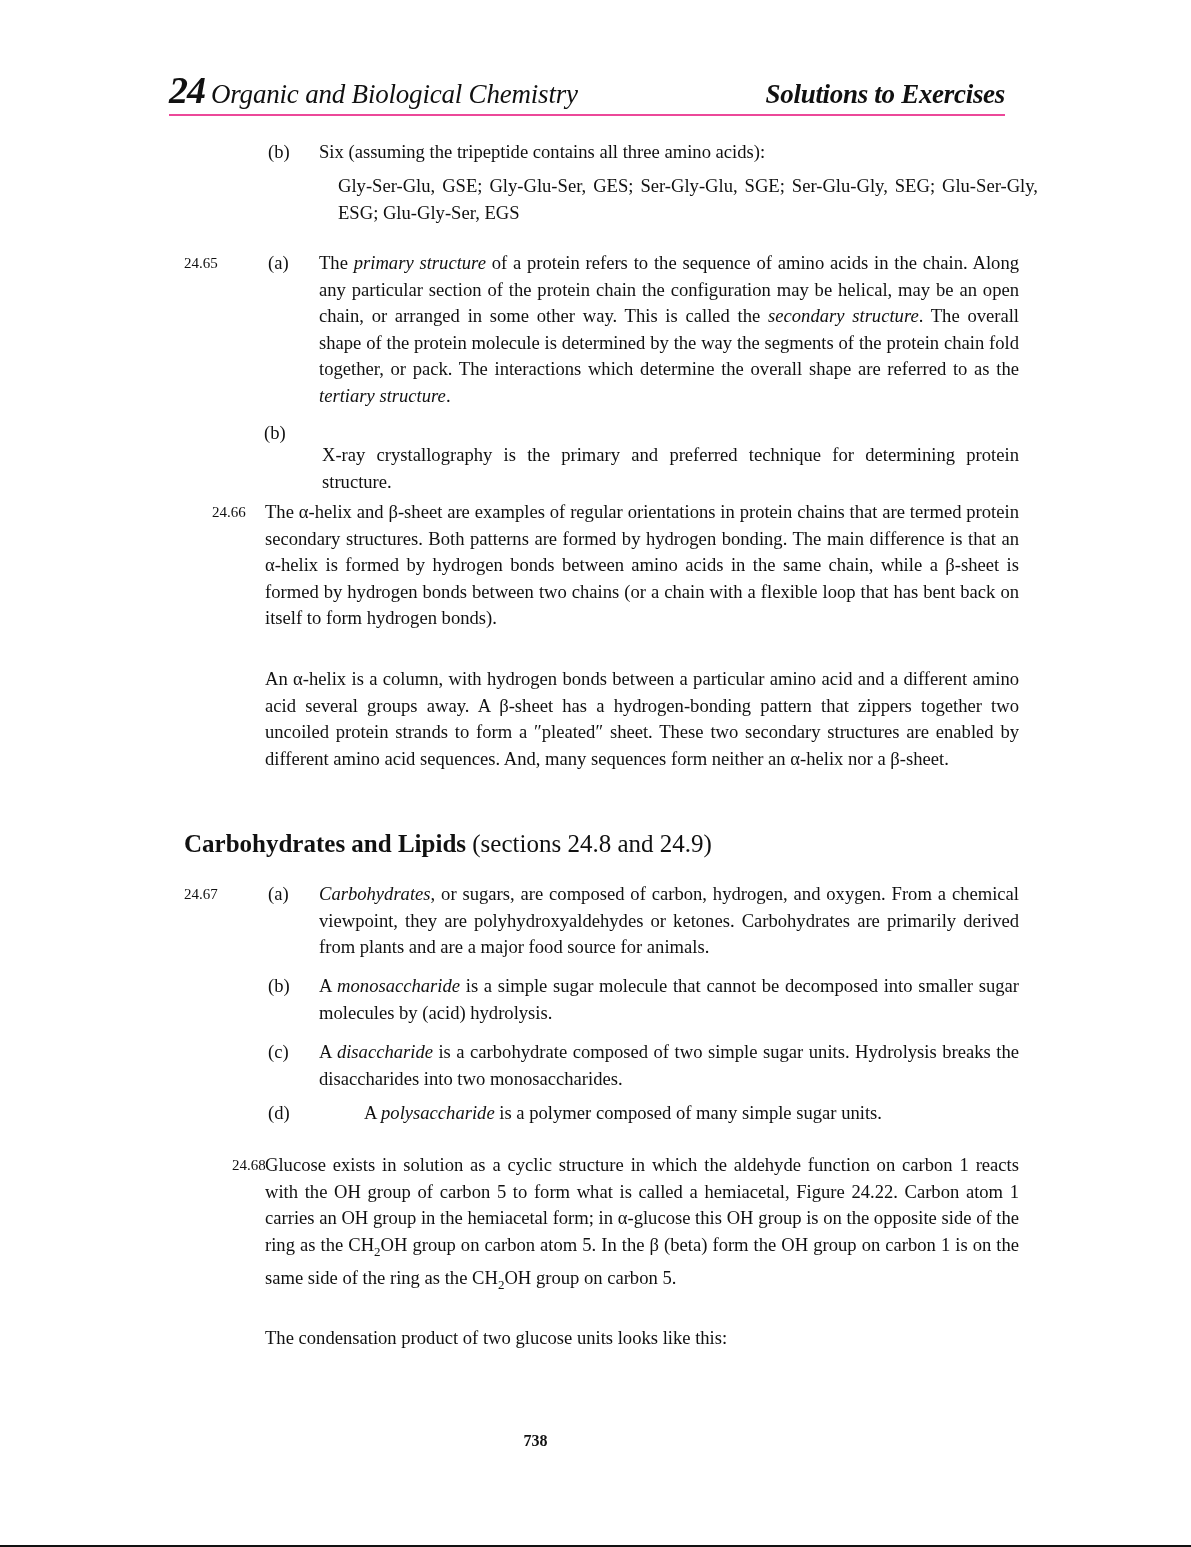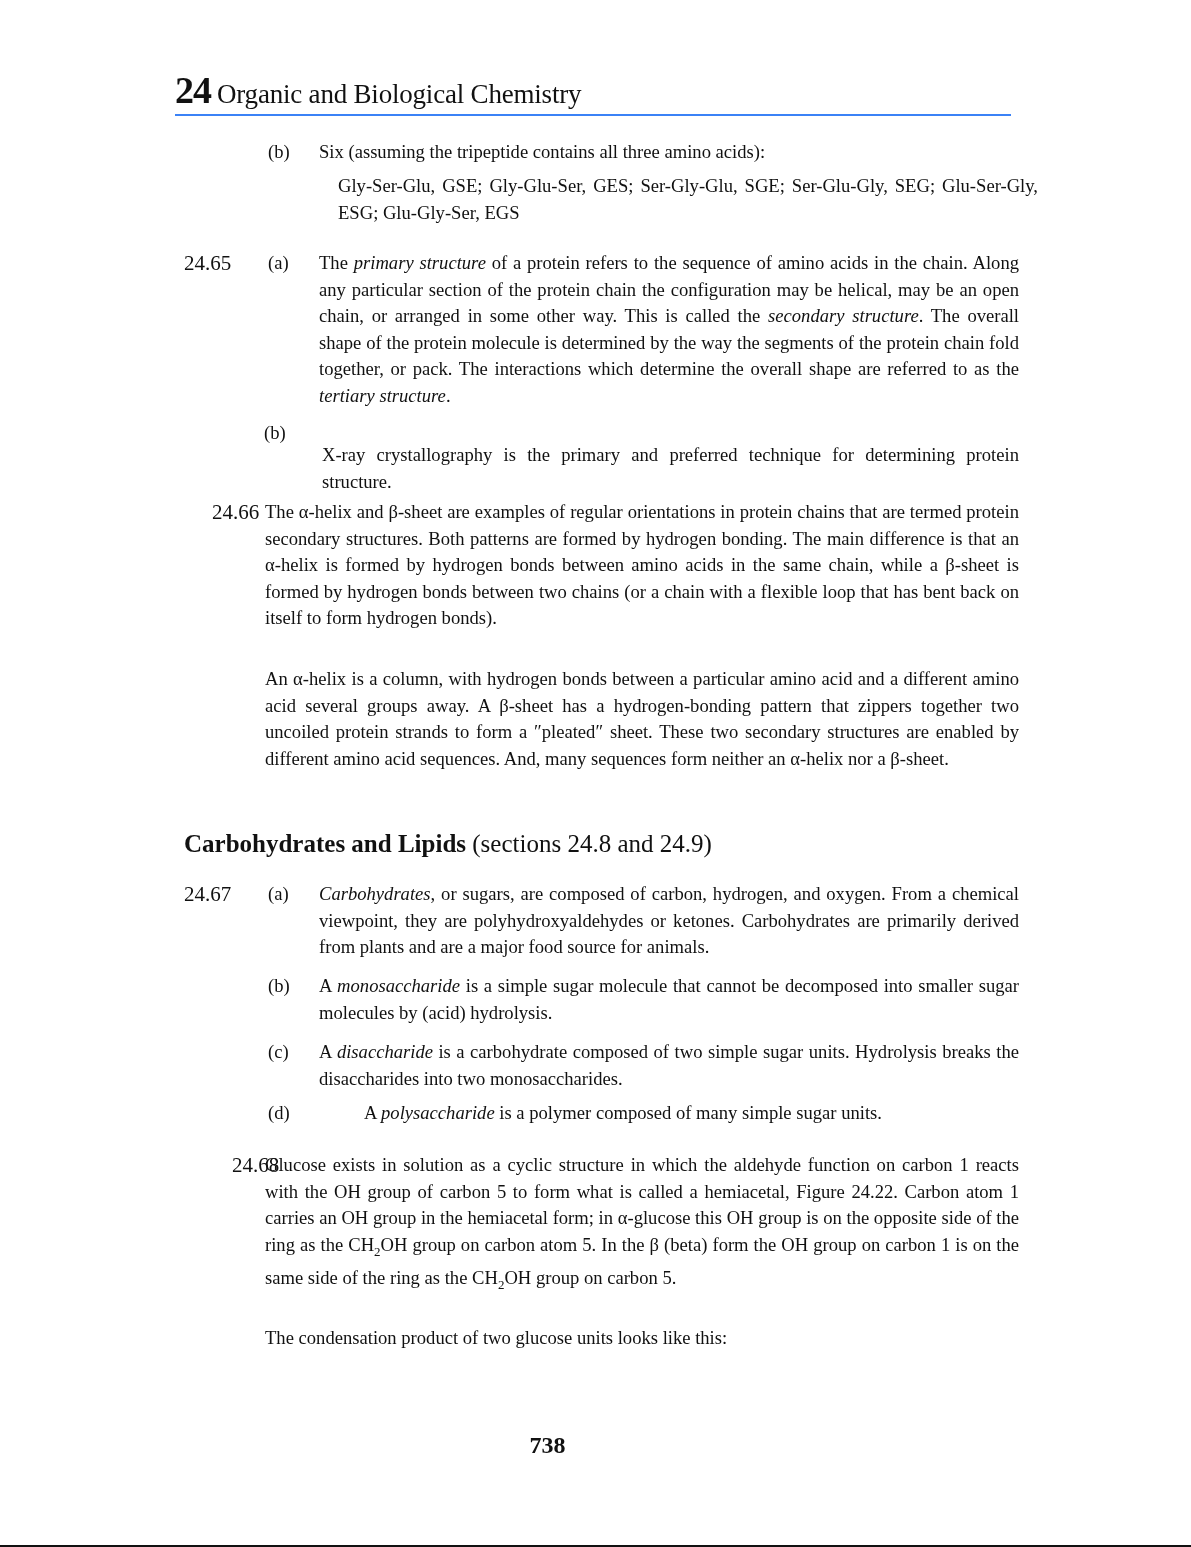--- a/index.html
+++ b/index.html
@@ -2,51 +2,52 @@
 <html><head>
 <meta charset="utf-8">
 <style>
   html, body { margin: 0; padding: 0; background: #fff; }
   body {
     width: 1191px; height: 1547px; position: relative; overflow: hidden;
     font-family: "Liberation Serif", "DejaVu Serif", serif;
     color: #111;
   }
   .page-header {
-    position: absolute; left: 175px; top: 72px; width: 836px;
-    border-bottom: 2px solid #3b82f6; height: 42px;
+    position: absolute; left: 169px; top: 72px; width: 836px;
+    border-bottom: 2px solid #ec4899; height: 42px; font-style: italic;
   }
   .header-left { position: absolute; left: 0; bottom: 2px; font-size: 27px; letter-spacing: -0.2px; }
   .header-left .chap-num { font-weight: bold; font-size: 38px; margin-right: 6px; letter-spacing: -1px; }
   .header-right { position: absolute; right: 0; bottom: 4px; font-size: 27px; font-weight: bold; letter-spacing: -0.3px; }
 
   .block { position: absolute; font-size: 18.6px; line-height: 26.5px; }
   .p { text-align: justify; text-align-last: left; }
-  .num { position: absolute; font-size: 21px; line-height: 26.5px; }
+  .num { position: absolute; font-size: 15px; line-height: 26.5px; }
   .lbl { position: absolute; font-size: 18.6px; line-height: 26.5px; }
   i { font-style: italic; }
 
   .section-heading {
     position: absolute; left: 184px; top: 828px; font-size: 25px; line-height: 32px;
   }
   .section-heading b { font-weight: bold; }
 
   .page-number {
-    position: absolute; left: 12px; width: 1071px; top: 1432px; text-align: center;
-    font-weight: bold; font-size: 24px;
+    position: absolute; left: 0; width: 1071px; top: 1432px; text-align: center;
+    font-weight: bold; font-size: 16px;
   }
   .bottom-rule { position: absolute; left: 0; top: 1545px; width: 1191px; height: 2px; background: #111; }
 </style>
 </head>
 <body>
 
 <div class="page-header">
   <div class="header-left">
     <span class="chap-num">24</span><span>Organic and Biological Chemistry</span>
   </div>
+  <div class="header-right">Solutions to Exercises</div>
 </div>
 
 <div class="lbl" style="left:268px; top:139px;">(b)</div>
 <div class="block p" style="left:319px; top:139px; width:700px;">Six (assuming the tripeptide contains all three amino acids):</div>
 <div class="block p" style="left:319px; top:173px; width:700px;margin-left:19px;">Gly-Ser-Glu, GSE; Gly-Glu-Ser, GES; Ser-Gly-Glu, SGE; Ser-Glu-Gly, SEG; Glu-Ser-Gly, ESG; Glu-Gly-Ser, EGS</div>
 
 <div class="num" style="left:184px; top:250px;">24.65</div>
 <div class="lbl" style="left:268px; top:250px;">(a)</div>
 <div class="block p" style="left:319px; top:250px; width:700px;"><span>The </span><i>primary structure</i><span> of a protein refers to the sequence of amino acids in the chain. Along any particular section of the protein chain the configuration may be helical,  may be an open chain, or arranged in some other way. This is called the </span><i>secondary structure</i><span>. The overall shape of the protein molecule is determined by the way the segments of the protein chain fold together, or pack. The interactions which determine the overall shape are referred to as the </span><i>tertiary structure</i><span>.</span></div>
 <div class="lbl" style="left:264px; top:420px;">(b)</div>

